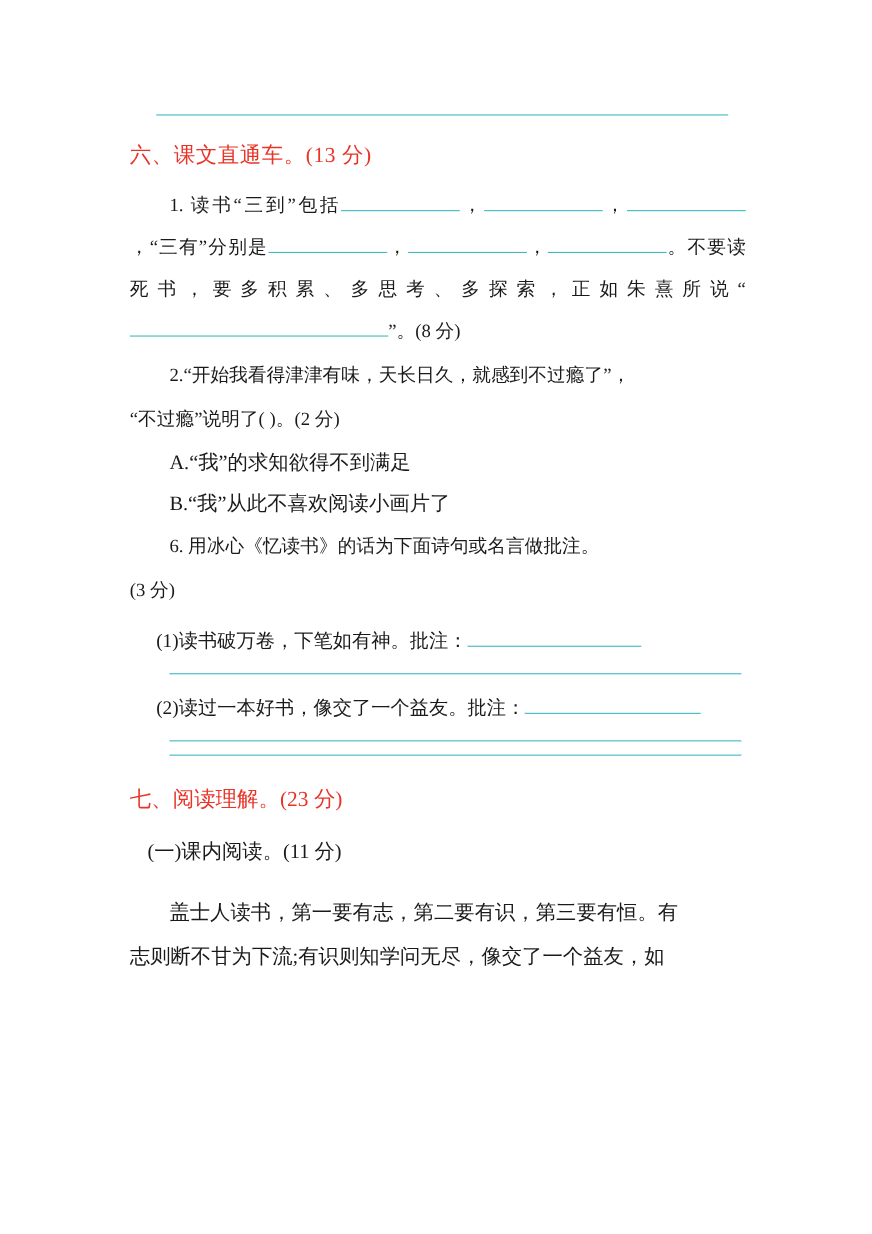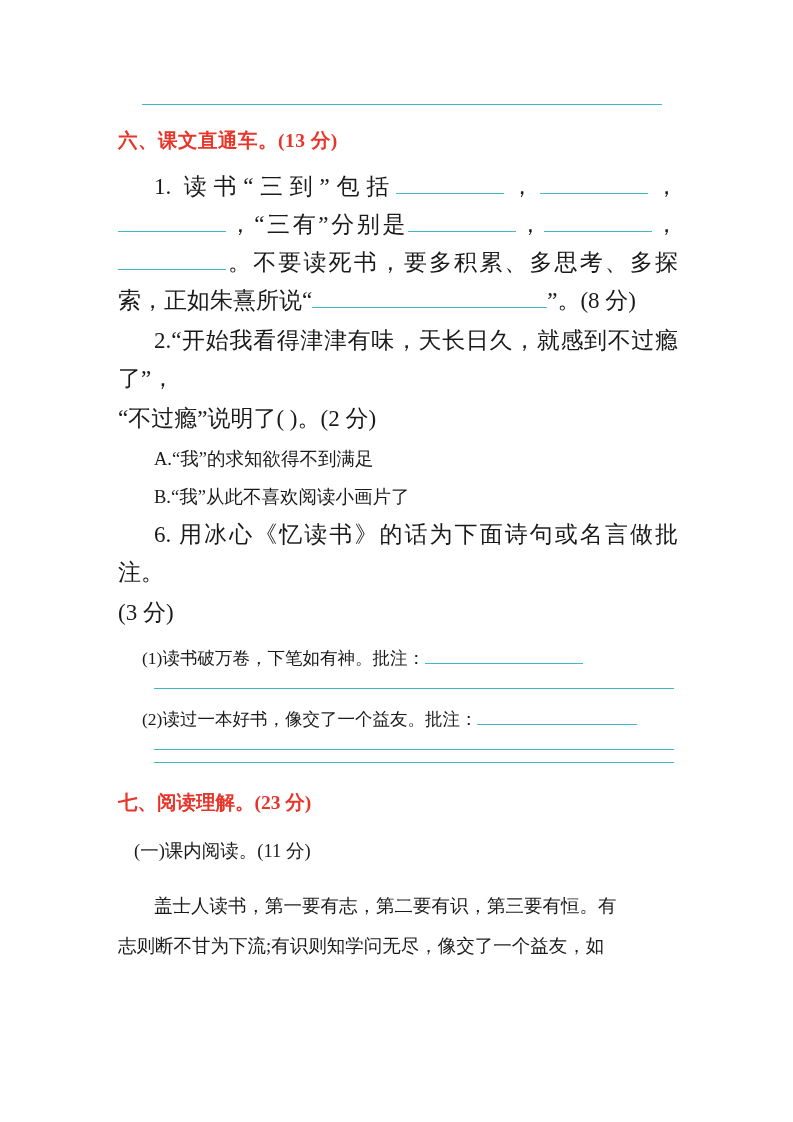--- a/index.html
+++ b/index.html
@@ -29,26 +29,26 @@
   }
   .top-rule {
     height: 0;
     border-bottom: 1.2px solid #3fb9c4;
     width: 520px;
     margin: 0 0 22px 24px;
   }
   .section-head {
     color: #e8352a;
     font-size: 19.5px;
-    font-weight: bold;
+    font-weight: normal;
     letter-spacing: 0.5px;
     margin: 0 0 14px 0;
   }
   .q {
-    font-size: 23px;
+    font-size: 17px;
     line-height: 38px;
     text-align: justify;
     margin: 0 0 2px 0;
   }
   .indent {
     text-indent: 36px;
   }
   .blank {
     display: inline-block;
     border-bottom: 1.1px solid #3fb9c4;
@@ -77,21 +77,21 @@
     line-height: 36px;
     margin: 0;
     text-indent: 24px;
   }
   .sub .blank { height: 19px; }
   .spacer-6 { height: 6px; }
   .spacer-14 { height: 14px; }
   .section-head2 {
     color: #e8352a;
     font-size: 19.5px;
-    font-weight: bold;
+    font-weight: normal;
     margin: 0 0 10px 0;
   }
   .plain {
     font-size: 18.5px;
     line-height: 38px;
     margin: 16px;
   }
   .body-par {
     font-size: 18.5px;
     line-height: 40px;

